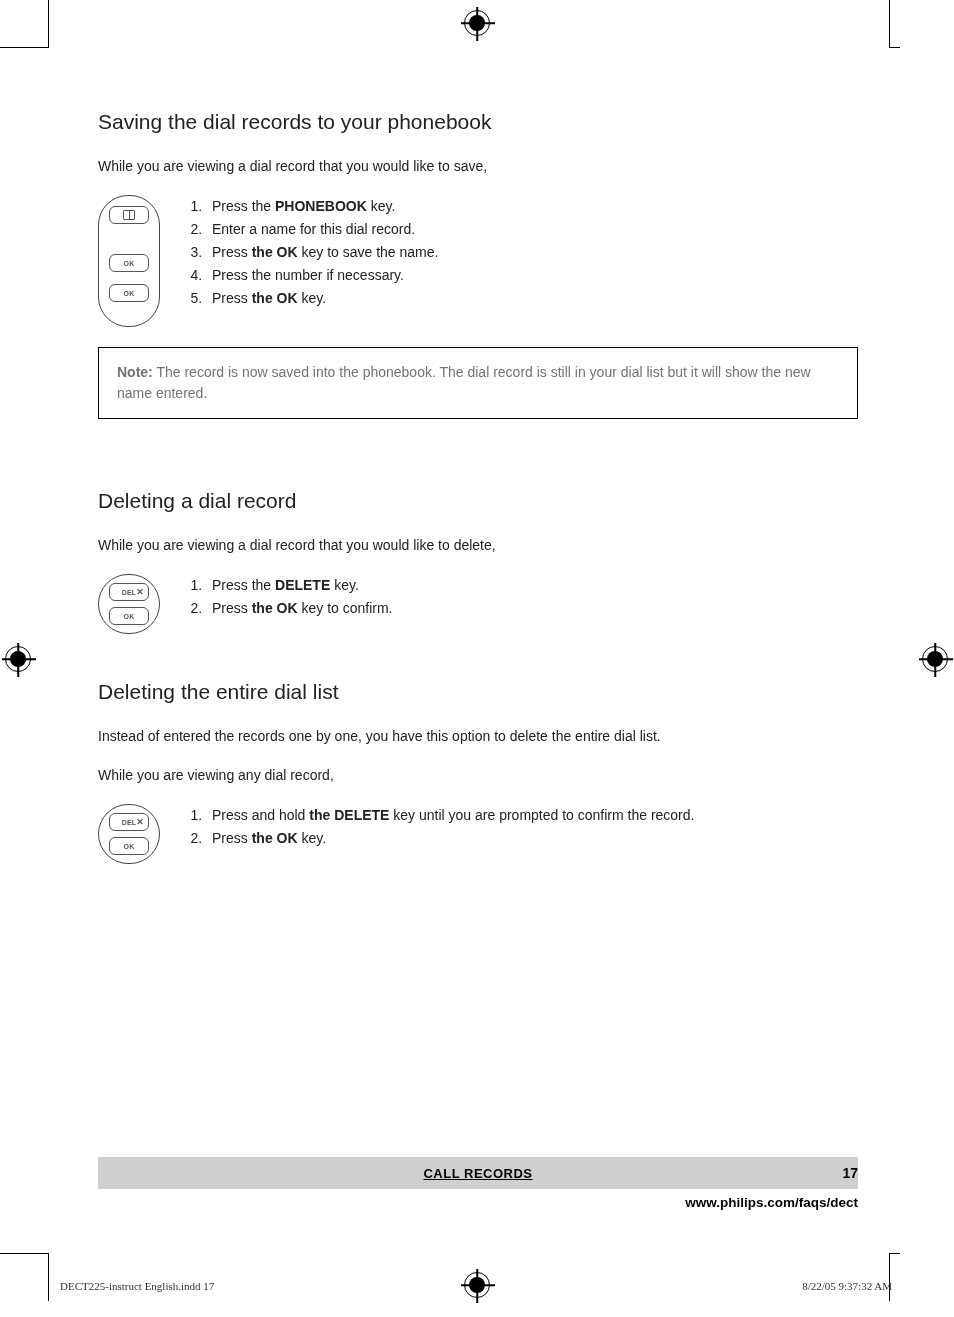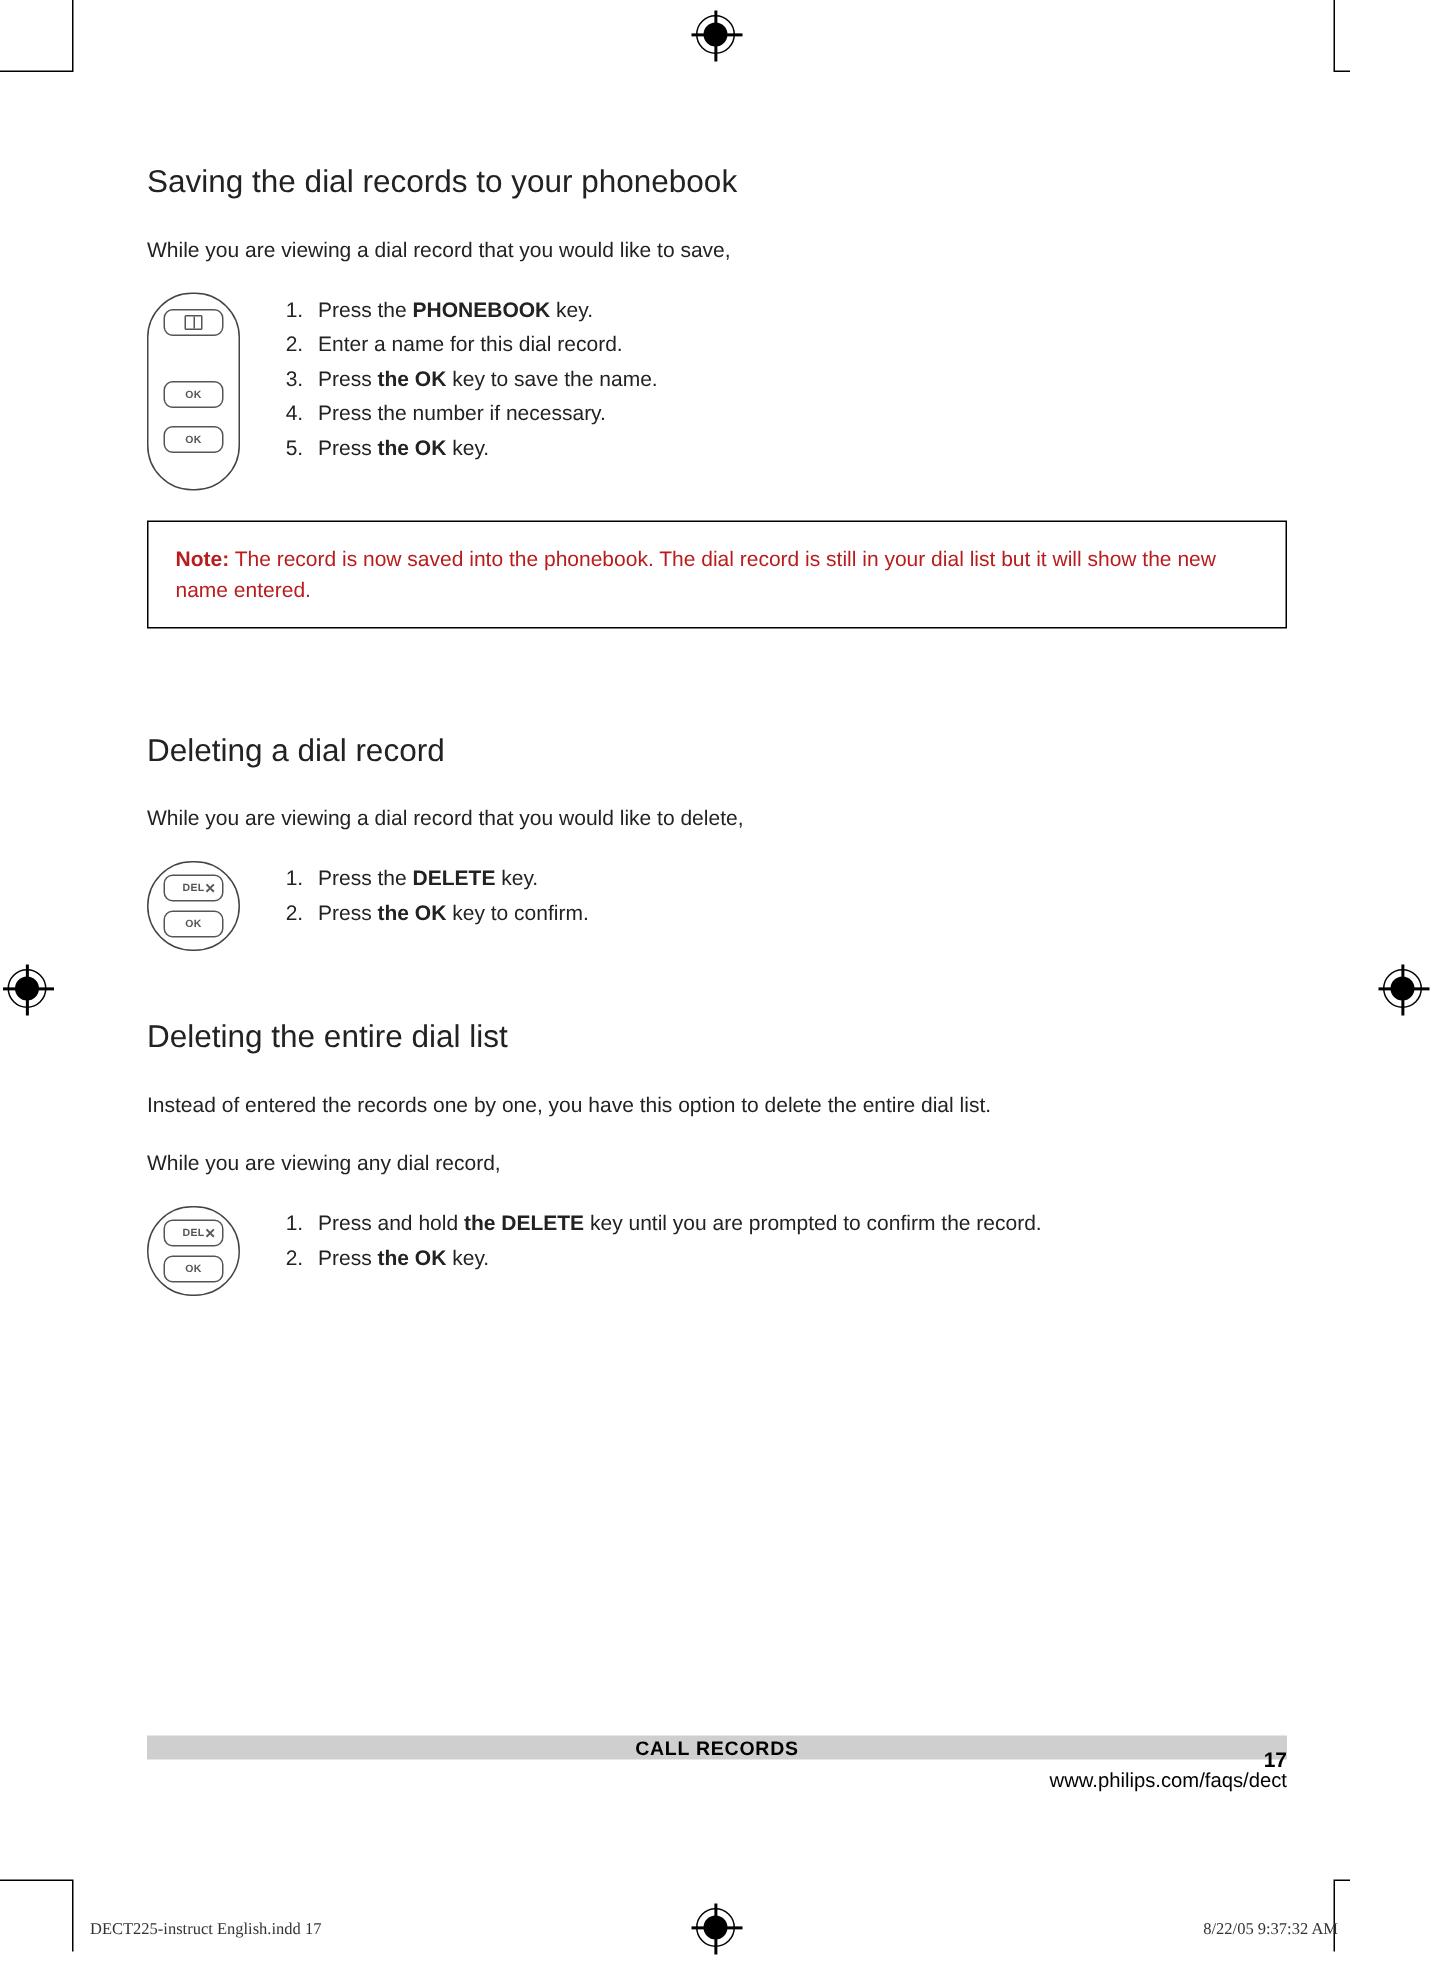--- a/index.html
+++ b/index.html
@@ -133,56 +133,57 @@
     color: #222;
   }
   ol.steps li { padding-left: 6px; }
   .notebox {
     border: 1.5px solid #000;
     padding: 14px 18px;
     font-size: 14px;
     line-height: 1.5;
     margin-top: 12px;
     margin-bottom: 70px;
-    color: #b91c1c;
+    color: #737373;
   }
   .gap { height: 26px; }
 
   .footerbar {
     position: absolute;
     left: 98px;
     top: 1157px;
     width: 760px;
   }
   .graybar {
     background: #cfcfcf;
-    height: 16px;
+    height: 32px;
     display: flex;
     align-items: center;
     justify-content: center;
     font-family: Arial, sans-serif;
     font-weight: 900;
     font-size: 13px;
     letter-spacing: 0.5px;
     color: #000;
     text-transform: uppercase;
+    text-decoration: underline;
   }
   .pgnum {
     position: absolute;
     right: 0;
     top: 0;
     height: 32px;
     display: flex;
     align-items: center;
     font-weight: 700;
     font-size: 14px;
   }
   .url {
     text-align: right;
-    font-weight: 400;
+    font-weight: 700;
     font-size: 13.5px;
     margin-top: 6px;
   }
 
   .slugline {
     position: absolute;
     left: 60px;
     right: 62px;
     top: 1280px;
     display: flex;

